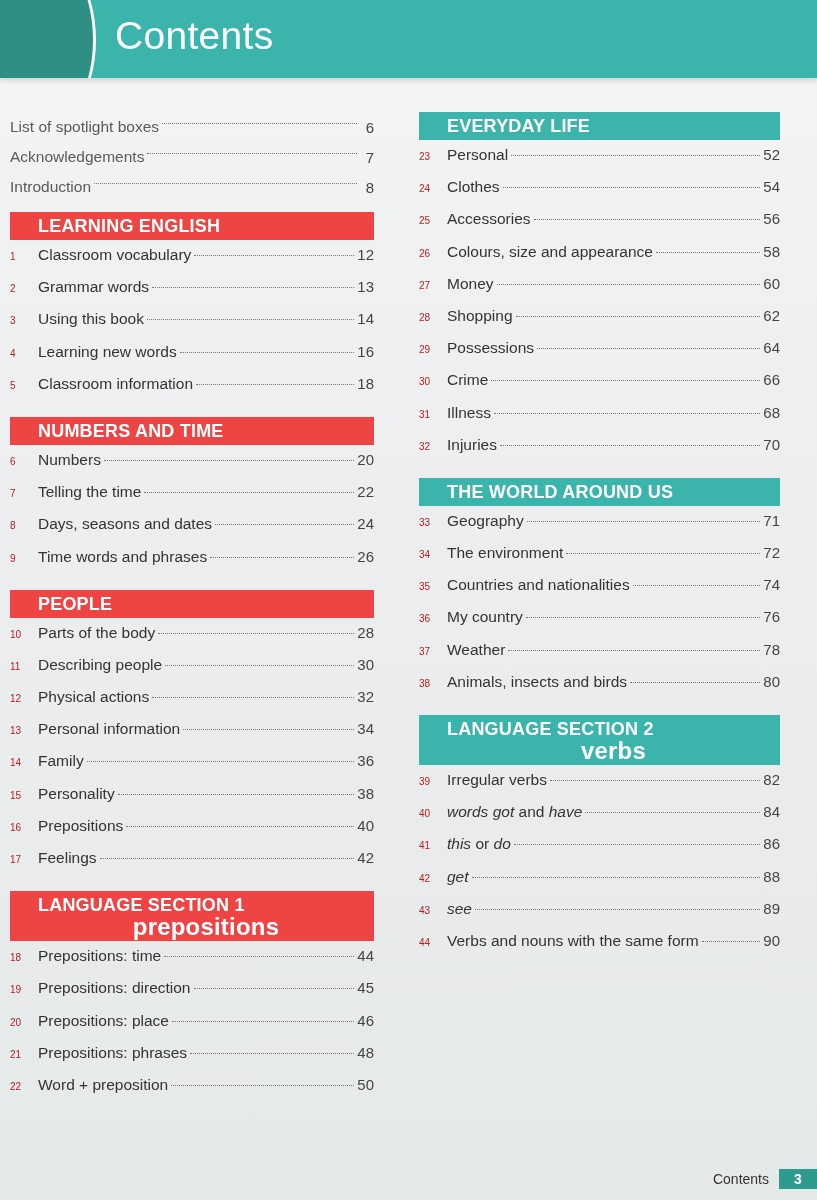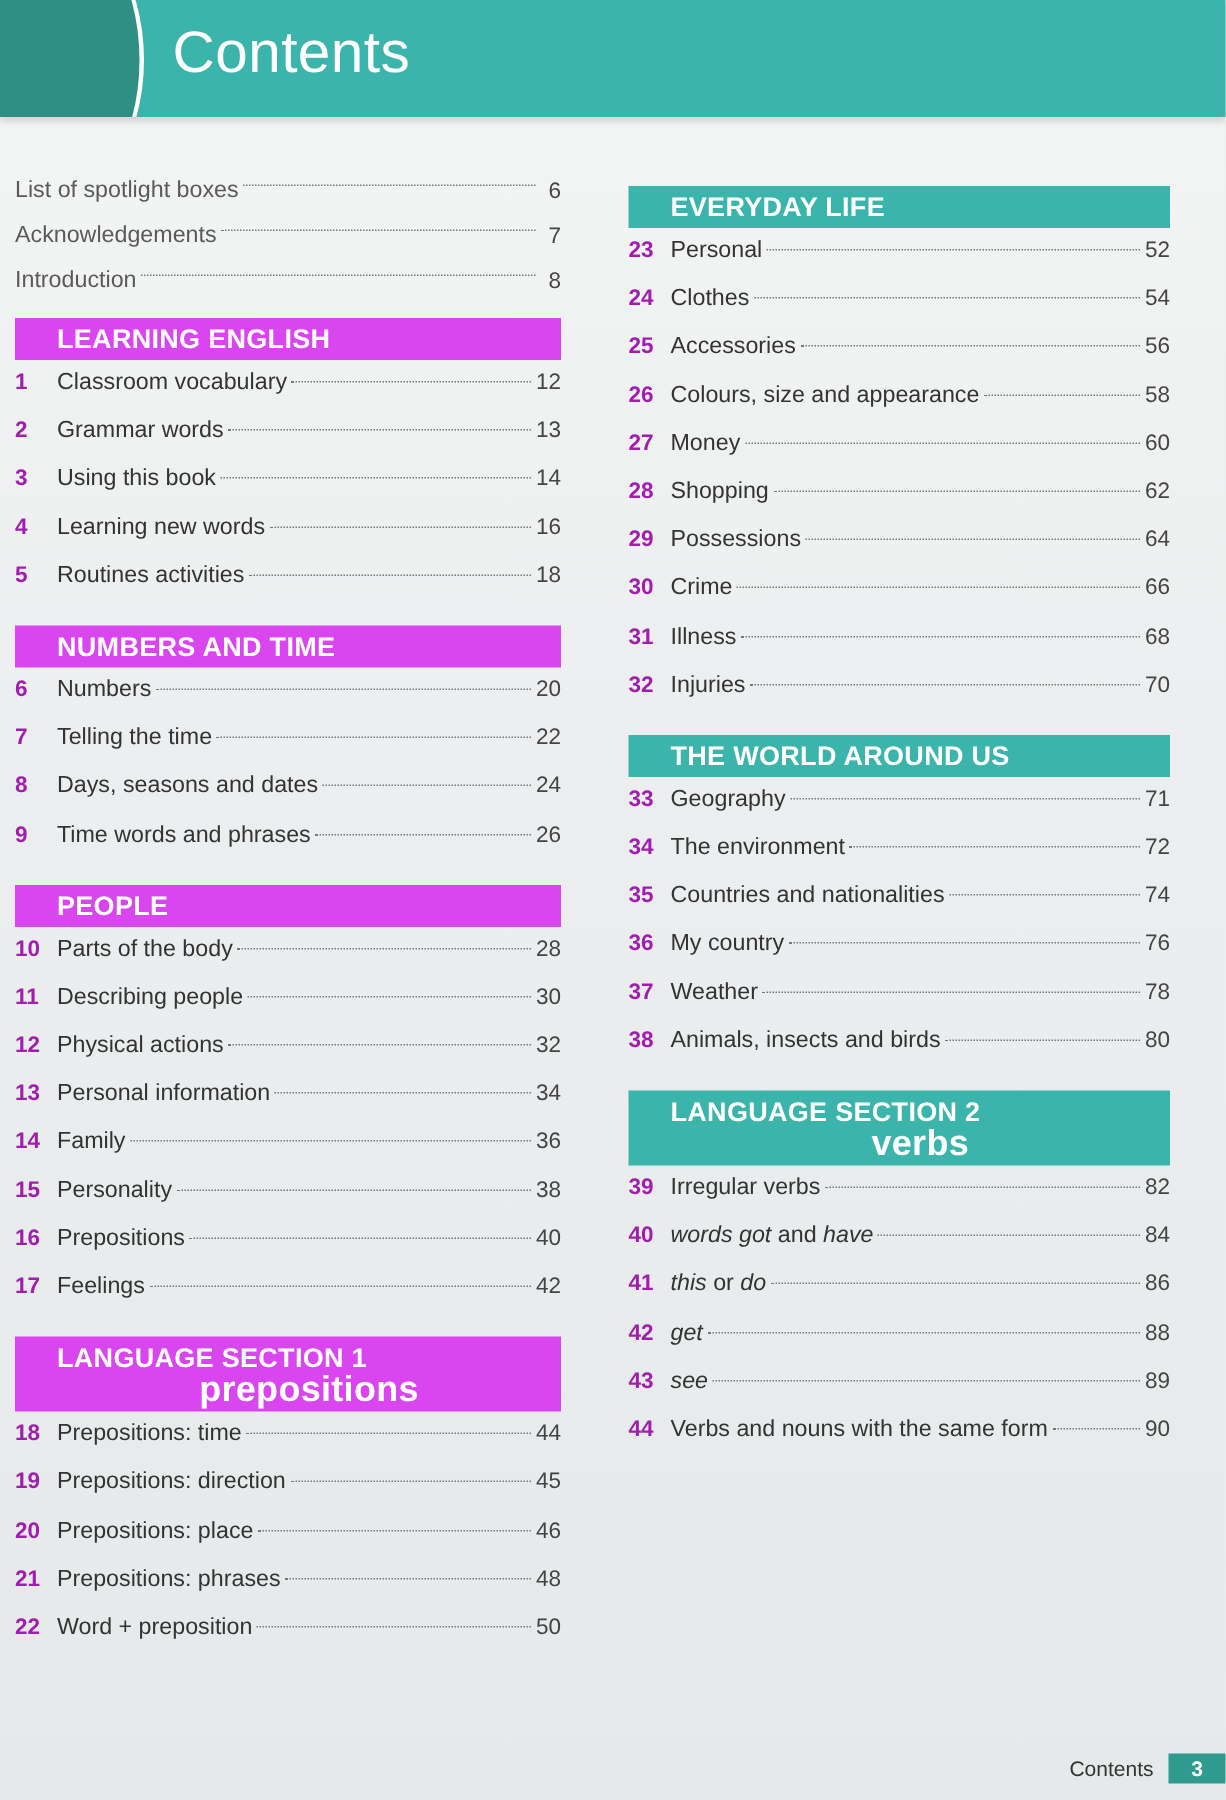--- a/index.html
+++ b/index.html
@@ -26,49 +26,49 @@
     background: #2f8f85;
     border-right: 3px solid #ffffff;
   }
   .header .title {
     position: absolute; left: 115px; top: 14px;
     font-size: 39px; color: #ffffff; font-weight: normal;
     letter-spacing: 0.3px;
   }
   .col { position: absolute; }
   .col-left { left: 10px; top: 112px; width: 364px; }
-  .col-right { left: 419px; top: 124px; width: 361px; }
+  .col-right { left: 419px; top: 112px; width: 361px; }
 
   .front-row {
     display: flex; align-items: center;
     height: 30px; font-size: 15.5px; color: #5a5a5a; font-weight: 300;
   }
   .leader {
     flex: 1; margin: 0 3px;
     border-bottom: 1px dotted #777;
     transform: translateY(-4px);
   }
   .pg { min-width: 14px; text-align: right; font-size: 15px; color: #444; }
 
   .section-bar {
-    background: #d946ef;
+    background: #ef4444;
     color: #ffffff; font-weight: bold;
     font-size: 18px; letter-spacing: 0.2px;
     padding: 3px 0 3px 28px;
     margin: 0 0 6px 0;
   }
   .section-bar.light { background: #3bb4ac; }
   .section-bar .sub { display: block; font-size: 24px; font-weight: bold; line-height: 22px; text-align: center; }
   .section-bar .main { display: block; line-height: 22px; }
 
   .row {
     display: flex; align-items: baseline;
     height: 32.2px; font-size: 15.5px; color: #333;
   }
-  .row .num { width: 28px; font-weight: bold; color: #a21caf; font-size: 15px; }
+  .row .num { width: 28px; font-weight: normal; color: #b91c1c; font-size: 10px; }
   .row .ttl { white-space: nowrap; }
   .row .ttl i { font-style: italic; }
   .gap { height: 10px; }
 
   .footer {
     position: absolute; right: 0; top: 1169px; height: 20px;
     display: flex; align-items: center;
   }
   .footer .label { font-size: 14px; color: #333; margin-right: 10px; }
   .footer .pnum {
@@ -125,21 +125,21 @@
       <span class="pg">14</span>
     </div>
     <div class="row">
       <span class="num">4</span>
       <span class="ttl">Learning new words</span>
       <span class="leader"></span>
       <span class="pg">16</span>
     </div>
     <div class="row">
       <span class="num">5</span>
-      <span class="ttl">Routines activities</span>
+      <span class="ttl">Classroom information</span>
       <span class="leader"></span>
       <span class="pg">18</span>
     </div>
     <div class="gap"></div>
     <div class="section-bar">
       <span class="main">NUMBERS AND TIME</span>
     </div>
     <div class="row">
       <span class="num">6</span>
       <span class="ttl">Numbers</span>

